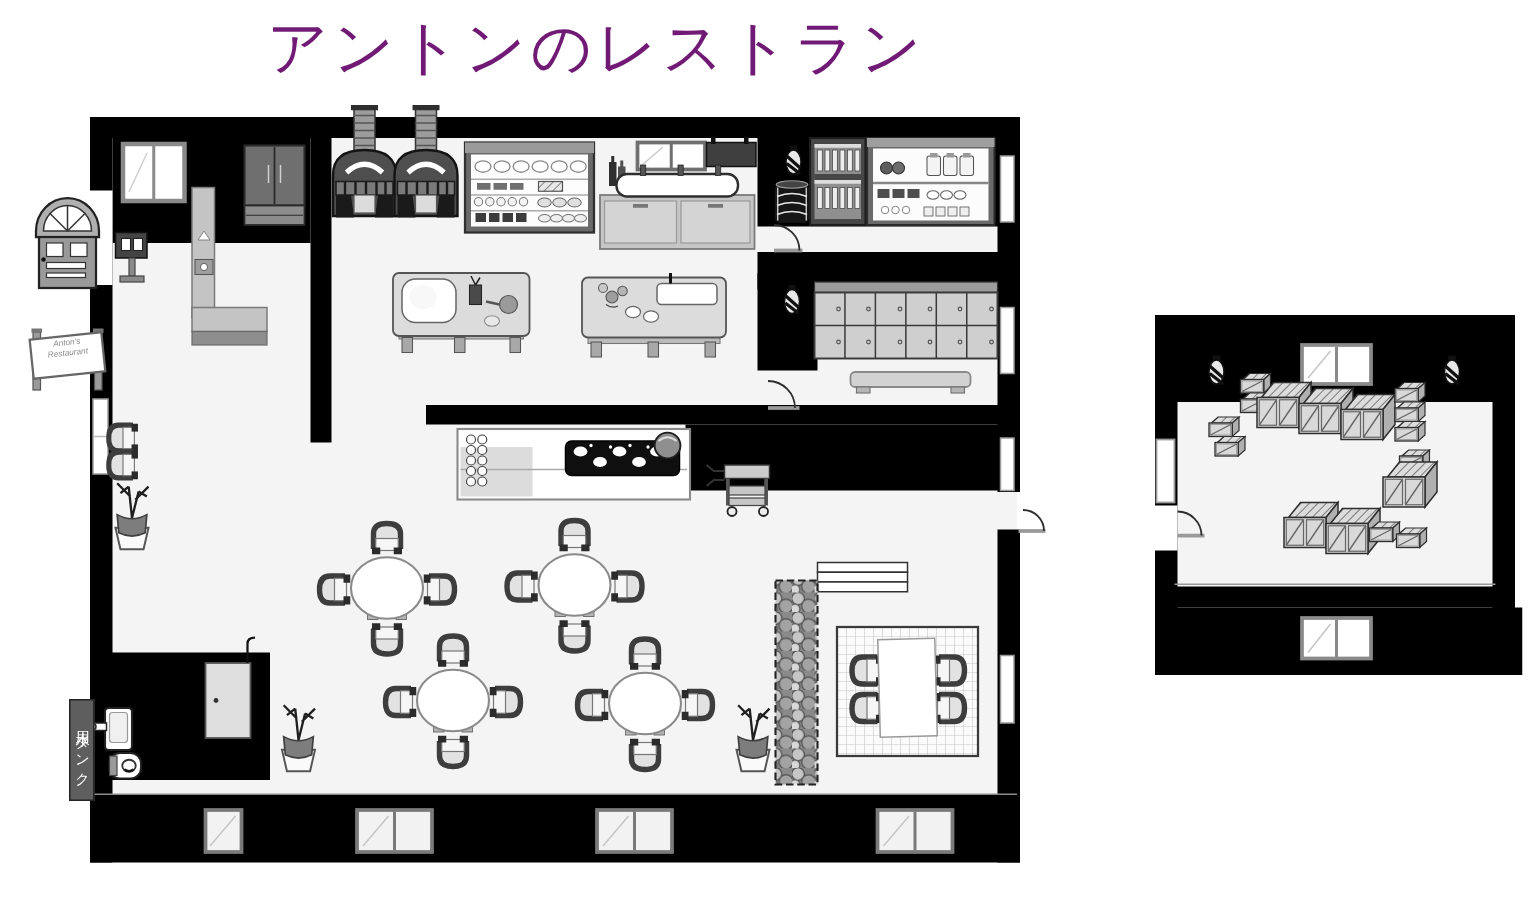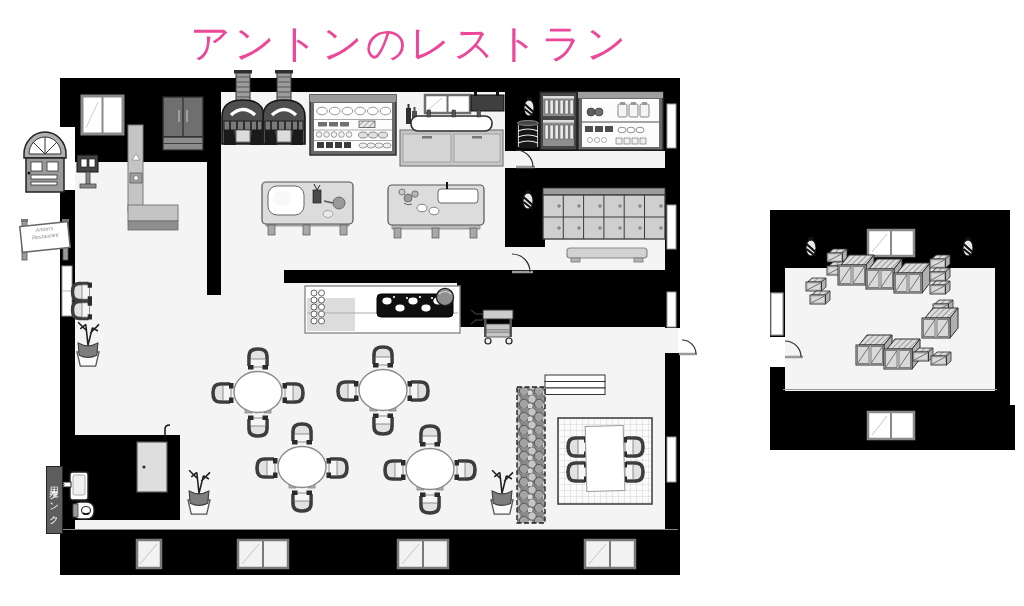--- a/index.html
+++ b/index.html
@@ -1,18 +1,18 @@
 <!DOCTYPE html>
 <html><head>
 <meta charset="utf-8">
 <style>
   html,body{margin:0;padding:0;}
   body{width:1024px;height:606px;background:#ffffff;font-family:"Liberation Sans",sans-serif;position:relative;overflow:hidden;}
   .page{position:absolute;inset:0;}
-  h1.title{position:absolute;left:178px;top:4px;margin:12px;font-size:40px;font-weight:500;letter-spacing:3px;color:#ec4899;font-family:"Liberation Sans",sans-serif;}
+  h1.title{position:absolute;left:178px;top:4px;margin:0;font-size:40px;font-weight:500;letter-spacing:3px;color:#701a75;font-family:"Liberation Sans",sans-serif;}
   .building{position:absolute;}
   #main-building{left:18px;top:70px;width:680px;height:510px;}
   #storage-building{left:770px;top:205px;width:245px;height:250px;}
   .tank-sign{position:absolute;left:28px;top:396px;width:17px;height:68px;background:#5e5e5e;border:1px solid #242424;color:#ffffff;
     writing-mode:vertical-rl;text-orientation:upright;font-size:9.5px;letter-spacing:2px;text-align:center;line-height:15px;box-sizing:border-box;}
   .entrance-sign-text{position:absolute;left:3px;top:156px;width:48px;transform:rotate(-6deg);font-size:5.5px;font-style:italic;
     color:#8d8d8d;text-align:center;line-height:1.3;}
   svg{position:absolute;left:0;top:0;}
 </style>
 </head>

